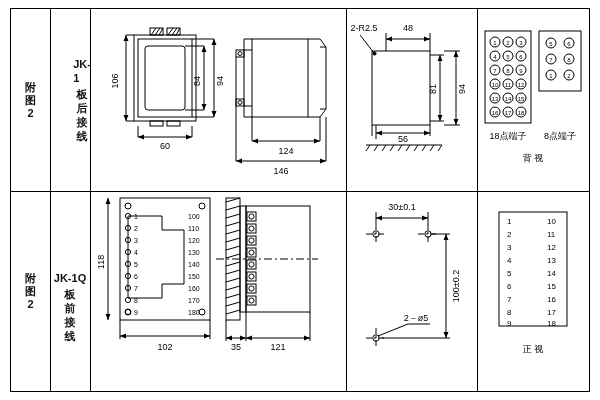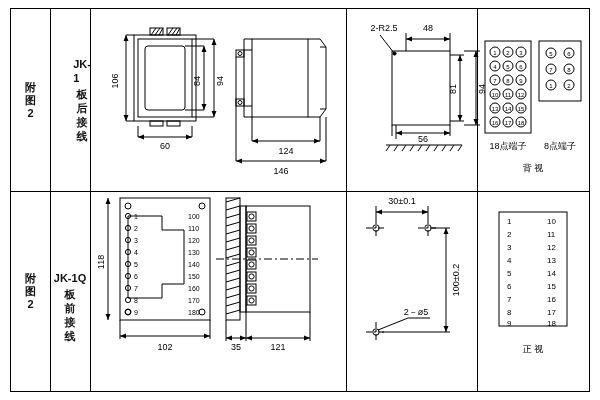--- a/index.html
+++ b/index.html
@@ -119,21 +119,21 @@
         </g>
         <text class="cap" x="14" y="72" transform="rotate(-90 14,72)">106</text>
         <text class="cap" x="96" y="72" transform="rotate(-90 96,72)">84</text>
         <text class="cap" x="119" y="72" transform="rotate(-90 119,72)">94</text>
         <text class="cap" x="61" y="140">60</text>
         <text class="cap" x="182" y="145">124</text>
         <text class="cap" x="177" y="165">146</text>
       </svg>
     </div>
 
-    <div class="cell" style="left:335px;top:0;width:131px;height:182px;margin-left:20px;">
+    <div class="cell" style="left:335px;top:0;width:131px;height:182px;">
       <svg width="131" height="182" viewBox="0 0 131 182">
         <g fill="none" stroke="#000" stroke-width="1">
           <rect x="26" y="42" width="58" height="74"></rect>
           <line x1="26" y1="116" x2="26" y2="127"></line>
           <line x1="84" y1="116" x2="84" y2="127"></line>
 
           <line x1="14" y1="26" x2="28" y2="44"></line>
           <circle cx="28.5" cy="44.5" r="1.6" fill="#000"></circle>
 
           <line x1="40" y1="30" x2="84" y2="30"></line>
@@ -172,21 +172,21 @@
           <line x1="96" y1="136" x2="92" y2="142"></line>
         </g>
         <text class="cap" x="18" y="22">2-R2.5</text>
         <text class="cap" x="62" y="22">48</text>
         <text class="cap" x="90" y="80" transform="rotate(-90 90,80)">81</text>
         <text class="cap" x="119" y="80" transform="rotate(-90 119,80)">94</text>
         <text class="cap" x="57" y="133">56</text>
       </svg>
     </div>
 
-    <div class="cell" style="left:466px;top:10px;width:92px;height:182px;">
+    <div class="cell" style="left:466px;top:0;width:92px;height:182px;">
       <svg width="113" height="182" viewBox="0 0 113 182">
         <g fill="none" stroke="#000" stroke-width="1">
           <rect x="8" y="22" width="46" height="92"></rect>
           <rect x="62" y="22" width="42" height="60"></rect>
         </g>
         <g stroke="#000" stroke-width="1" fill="none">
           <circle cx="18" cy="33" r="5"></circle>
             <circle cx="31" cy="33" r="5"></circle>
             <circle cx="44" cy="33" r="5"></circle>
           <circle cx="18" cy="47" r="5"></circle>
@@ -364,21 +364,21 @@
             <text x="98" y="127">170</text>
             <text x="98" y="139">180</text>
         </g>
         <text class="cap" x="14" y="86" transform="rotate(-90 14,86)">118</text>
         <text class="cap" x="75" y="174">102</text>
         <text class="cap" x="146" y="174">35</text>
         <text class="cap" x="188" y="174">121</text>
       </svg>
     </div>
 
-    <div class="cell" style="left:335px;top:183px;width:131px;height:199px;">
+    <div class="cell" style="left:335px;top:189px;width:131px;height:199px;">
       <svg width="131" height="199" viewBox="0 0 131 199">
         <g fill="none" stroke="#000" stroke-width="1">
 
           <line x1="20" y1="36" x2="40" y2="36" stroke-dasharray="6 2 2 2"></line>
           <line x1="30" y1="26" x2="30" y2="46" stroke-dasharray="6 2 2 2"></line>
           <circle cx="30" cy="36" r="3.2"></circle>
           <line x1="72" y1="36" x2="92" y2="36" stroke-dasharray="6 2 2 2"></line>
           <line x1="82" y1="26" x2="82" y2="46" stroke-dasharray="6 2 2 2"></line>
           <circle cx="82" cy="36" r="3.2"></circle>
           <line x1="20" y1="140" x2="40" y2="140" stroke-dasharray="6 2 2 2"></line>

